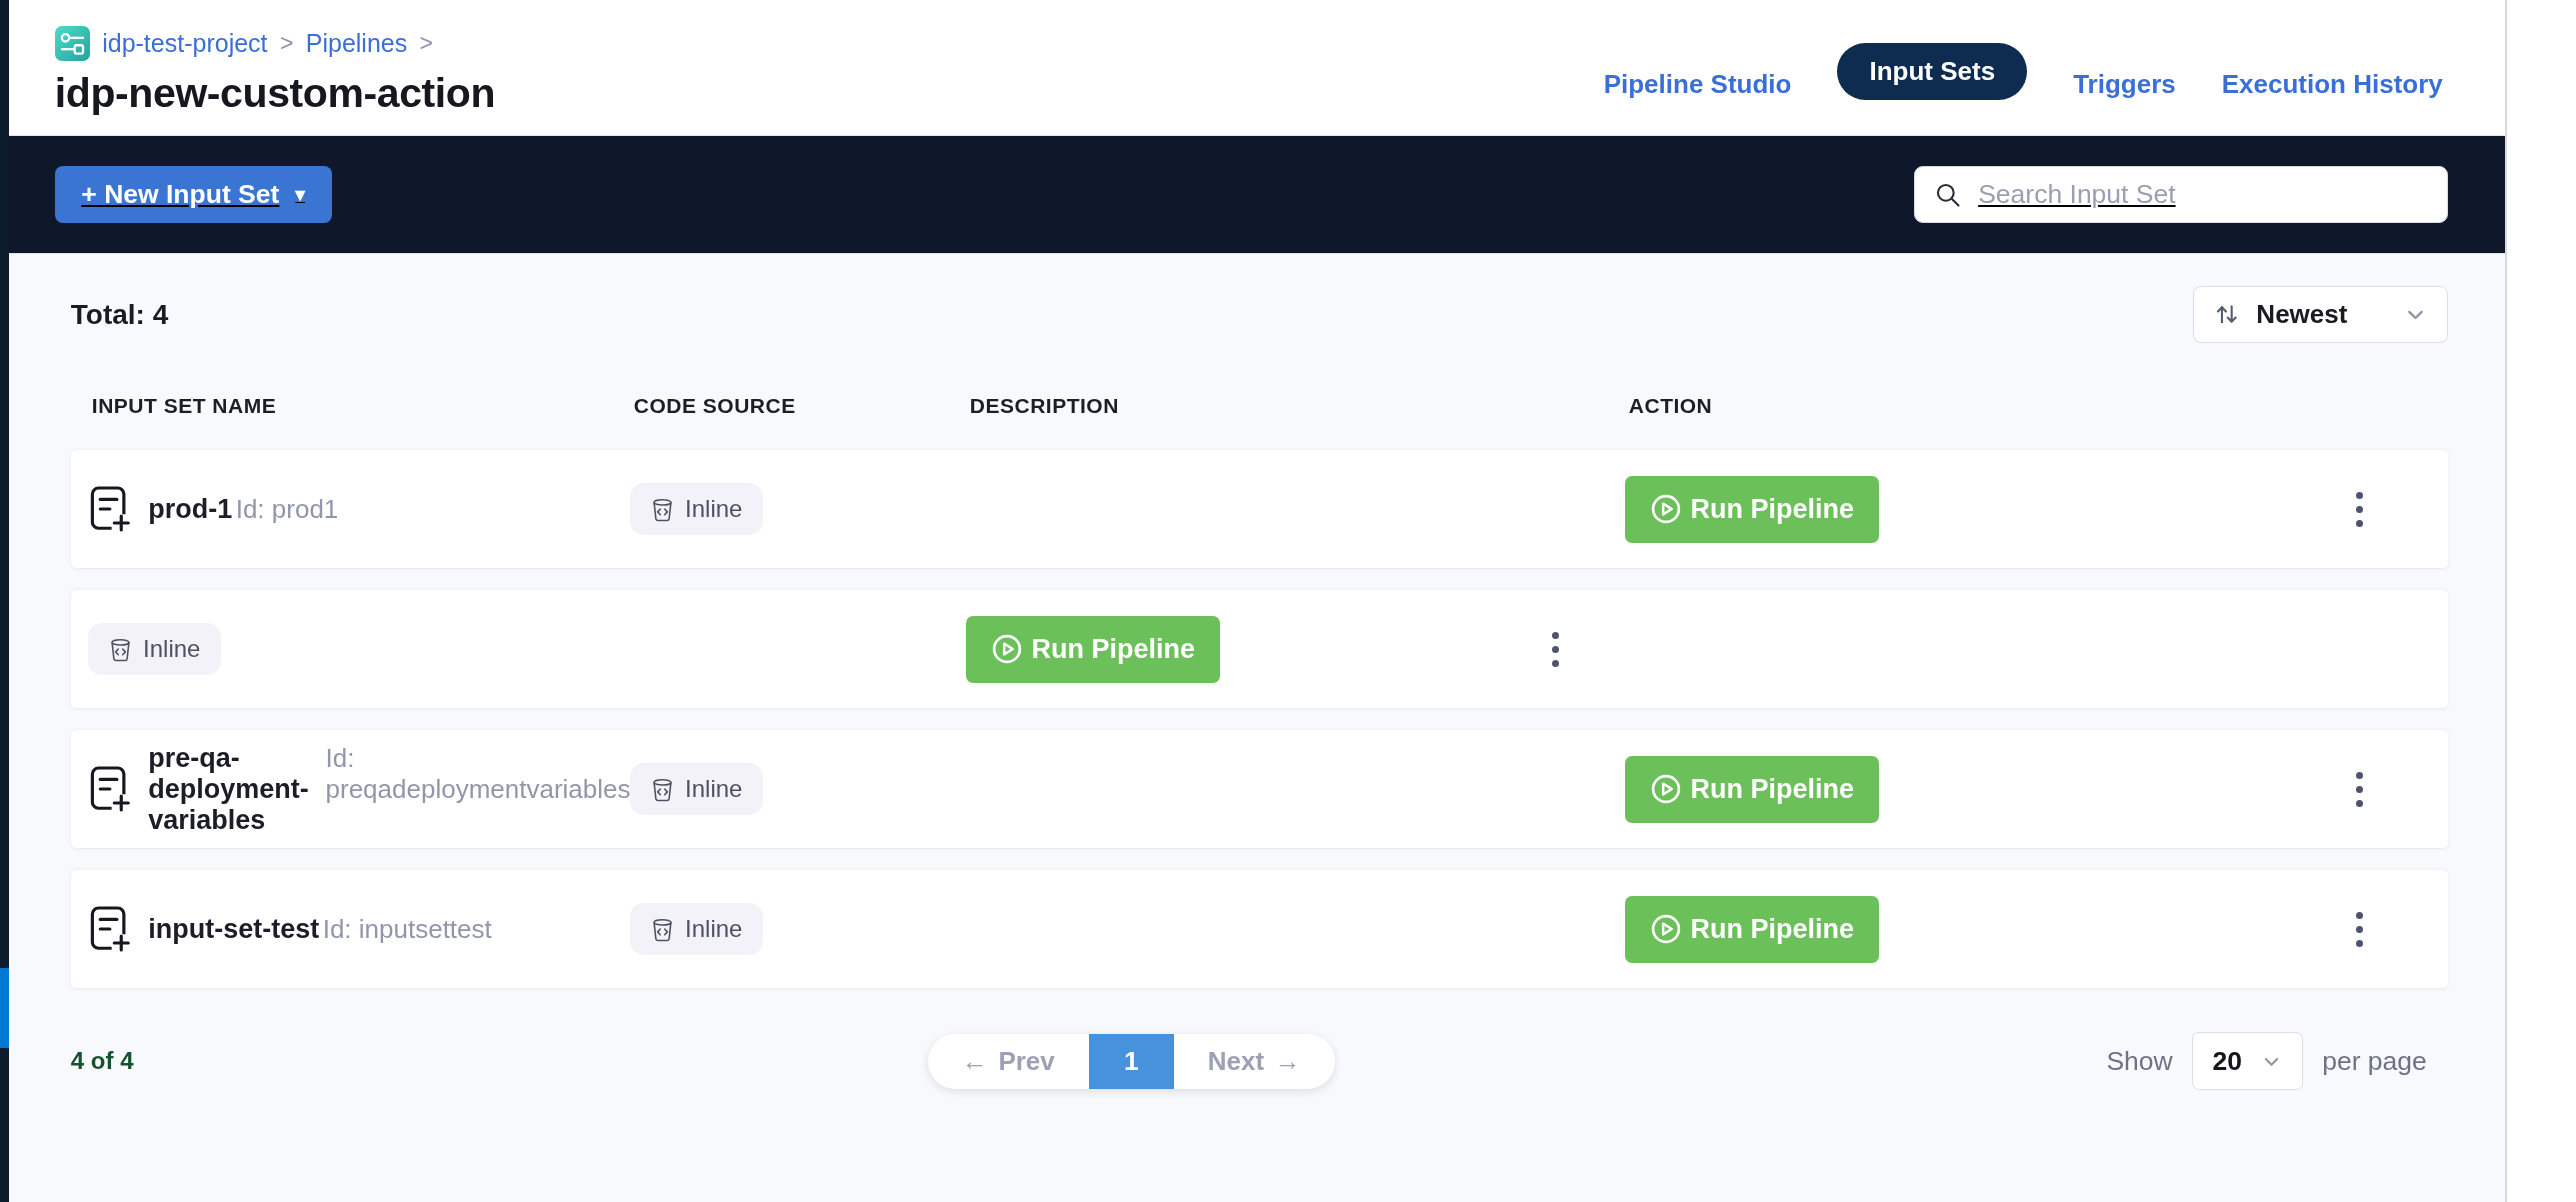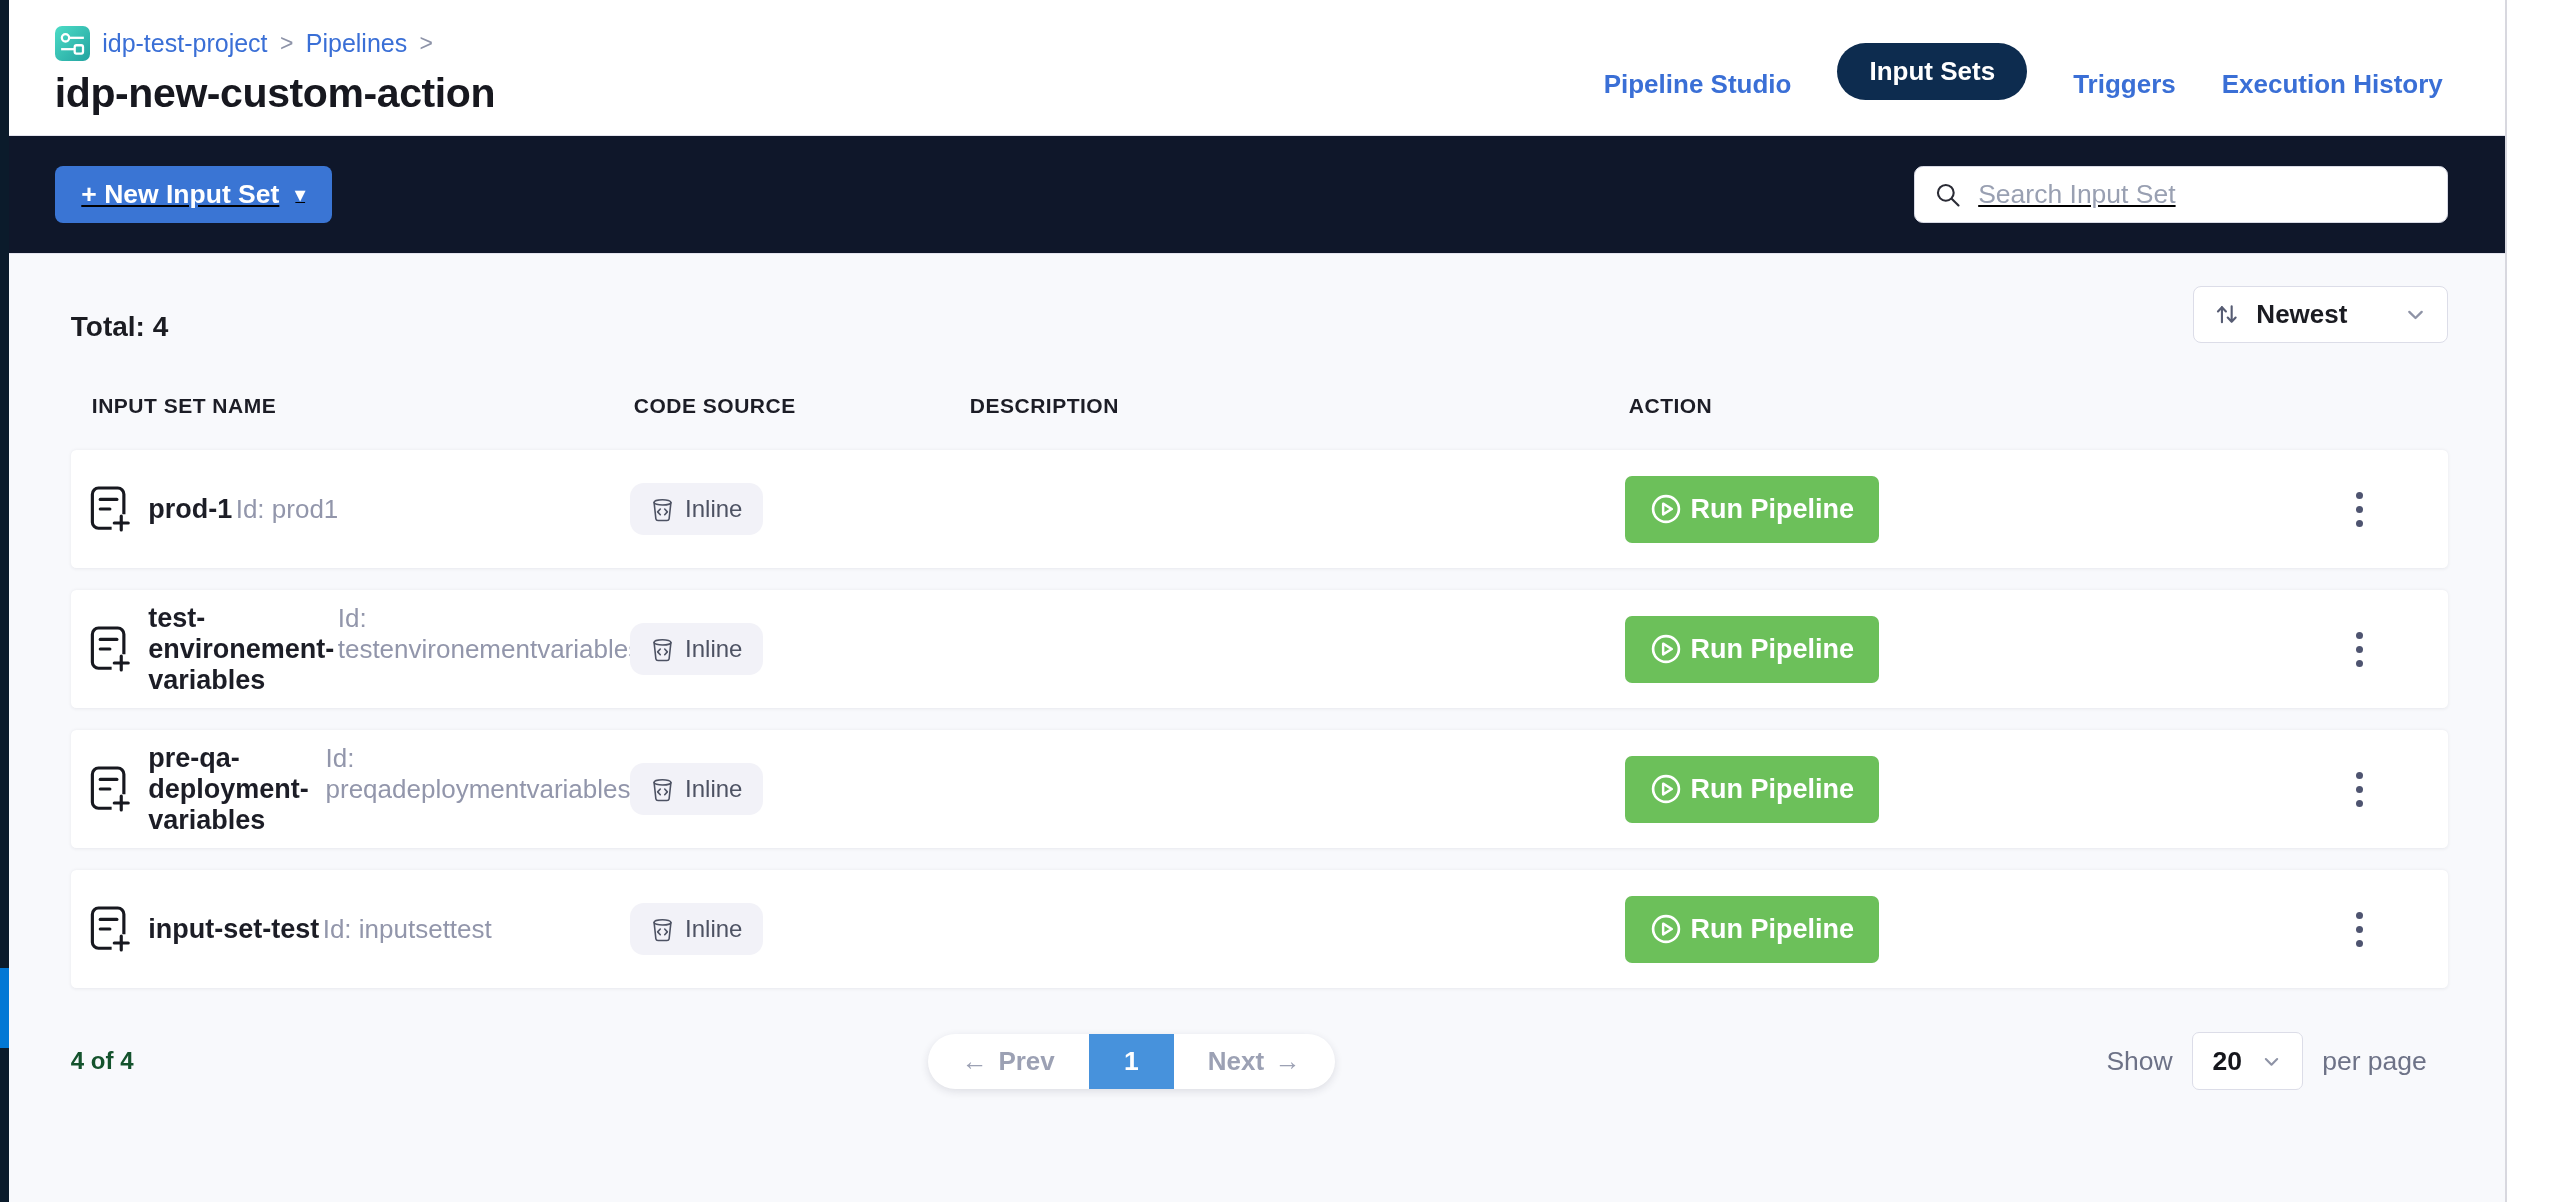--- a/index.html
+++ b/index.html
@@ -28,21 +28,21 @@
   
   .toolbar { height:118px; display:flex; justify-content:space-between; align-items:center; padding:0 57px 0 46px; border-bottom:1.8px solid #e4e4ee; background:#0f172a;text-decoration:underline; }
   .new-btn { display:inline-flex; align-items:center; gap:16px; background:#3a75d4; color:#fff; font-size:26.5px; font-weight:700; height:57px; padding:0 26.5px; border:none; border-radius:8px; cursor:pointer; font-family:inherit; }
   .new-btn .caret { font-size:19.4px; }
   .search-box { display:flex; align-items:center; gap:16px; width:534px; height:57px; border:1.8px solid #d7d9e4; border-radius:8.8px; background:#fff; padding:0 19.4px; }
   .search-box input { border:none; outline:none; flex:1; font-size:26.5px; color:#2a2b35; font-family:inherit; background:transparent; }
   .search-box input::placeholder { color:#99a0b2; }
 
   
   .content { position:relative; background:#f8f9fc; height:955px; padding:0 57px 0 62px; }
-  .totals-bar { display:flex; justify-content:space-between; align-items:flex-end; padding-top:32px; }
+  .totals-bar { display:flex; justify-content:space-between; align-items:center; padding-top:32px; }
   .total-label { font-size:28px; font-weight:700; color:#1b1c22; }
   .sort-select { display:flex; align-items:center; gap:16px; background:#fff; border:1.8px solid #dcdde8; border-radius:8px; height:57px; padding:0 19.4px; cursor:pointer; }
   .sort-select .sort-label { font-size:26px; font-weight:600; color:#1b1c22; margin-right:41px; }
 
   .grid-cols { display:grid; grid-template-columns:542px 336px 659px 1fr; align-items:center; }
   .table-head { padding:51px 17.7px 32px 21px; }
   .col-head { font-size:21px; font-weight:700; color:#1c1d26; letter-spacing:0.5px; }
 
   .row-card { background:#ffffff; border-radius:5.3px; box-shadow:0 0.9px 3.5px rgba(35,36,61,0.08); height:118px; margin-bottom:22px; padding:0 17.7px; cursor:pointer; }
   .name-cell { display:flex; align-items:center; gap:17.7px; }
@@ -197,34 +197,66 @@
         </button>
         <span class="dots-menu">
             <i></i>
             <i></i>
             <i></i>
           </span>
       </div>
     </div>
 
     <div class="grid-cols row-card">
+      <div>
+        <span class="badge">
+          <span class="icon">
+            <svg width="23" height="25" viewBox="0 0 26 28" fill="none" stroke="#4d5263" stroke-width="1.8" stroke-linecap="round" stroke-linejoin="round">
+              <ellipse cx="13" cy="6" rx="9.5" ry="3"></ellipse>
+              <path d="M3.5 6 L5.5 24.5 a2.5 2.5 0 0 0 2.5 2 h10 a2.5 2.5 0 0 0 2.5-2 L22.5 6"></path>
+              <path d="M10.5 13.5 l-3 3.2 3 3.2 M15.5 13.5 l3 3.2 -3 3.2"></path>
+            </svg>
+          </span>
+          <span class="badge-label">Inline</span>
+        </span>
+      </div>
+      <div></div>
+      <div class="action-cell">
+        <button class="run-btn">
+          <span class="icon">
+            <svg width="32" height="32" viewBox="0 0 36 36" fill="none">
+              <circle cx="18" cy="18" r="14.5" stroke="#fff" stroke-width="3"></circle>
+              <path d="M14.8 12 L24.5 18 L14.8 24 Z" stroke="#fff" stroke-width="2.8" fill="none" stroke-linejoin="round"></path>
+            </svg>
+          </span>
+          <span>Run Pipeline</span>
+        </button>
+        <span class="dots-menu">
+            <i></i>
+            <i></i>
+            <i></i>
+          </span>
+      </div>
+    </div>
+
+    <div class="grid-cols row-card">
       <div class="name-cell">
         <span class="icon">
           <svg width="42" height="50" viewBox="0 0 48 56" fill="none">
             <rect x="5" y="4" width="36" height="46" rx="7" stroke="#17181f" stroke-width="3.6"></rect>
             <line x1="14" y1="17" x2="33" y2="17" stroke="#17181f" stroke-width="3.6" stroke-linecap="round"></line>
             <line x1="14" y1="28" x2="25" y2="28" stroke="#17181f" stroke-width="3.6" stroke-linecap="round"></line>
             <rect x="27" y="34" width="21" height="21" fill="#fff"></rect>
             <line x1="30" y1="44" x2="46" y2="44" stroke="#17181f" stroke-width="3.6" stroke-linecap="round"></line>
             <line x1="38" y1="36" x2="38" y2="52" stroke="#17181f" stroke-width="3.6" stroke-linecap="round"></line>
           </svg>
         </span>
         <div class="name-stack">
-          <span class="is-name">test-environement-variables</span>
-          <span class="is-id">Id: testenvironementvariables</span>
+          <span class="is-name">pre-qa-deployment-variables</span>
+          <span class="is-id">Id: preqadeploymentvariables</span>
         </div>
       </div>
       <div>
         <span class="badge">
           <span class="icon">
             <svg width="23" height="25" viewBox="0 0 26 28" fill="none" stroke="#4d5263" stroke-width="1.8" stroke-linecap="round" stroke-linejoin="round">
               <ellipse cx="13" cy="6" rx="9.5" ry="3"></ellipse>
               <path d="M3.5 6 L5.5 24.5 a2.5 2.5 0 0 0 2.5 2 h10 a2.5 2.5 0 0 0 2.5-2 L22.5 6"></path>
               <path d="M10.5 13.5 l-3 3.2 3 3.2 M15.5 13.5 l3 3.2 -3 3.2"></path>
             </svg>
@@ -257,22 +289,22 @@
           <svg width="42" height="50" viewBox="0 0 48 56" fill="none">
             <rect x="5" y="4" width="36" height="46" rx="7" stroke="#17181f" stroke-width="3.6"></rect>
             <line x1="14" y1="17" x2="33" y2="17" stroke="#17181f" stroke-width="3.6" stroke-linecap="round"></line>
             <line x1="14" y1="28" x2="25" y2="28" stroke="#17181f" stroke-width="3.6" stroke-linecap="round"></line>
             <rect x="27" y="34" width="21" height="21" fill="#fff"></rect>
             <line x1="30" y1="44" x2="46" y2="44" stroke="#17181f" stroke-width="3.6" stroke-linecap="round"></line>
             <line x1="38" y1="36" x2="38" y2="52" stroke="#17181f" stroke-width="3.6" stroke-linecap="round"></line>
           </svg>
         </span>
         <div class="name-stack">
-          <span class="is-name">pre-qa-deployment-variables</span>
-          <span class="is-id">Id: preqadeploymentvariables</span>
+          <span class="is-name">input-set-test</span>
+          <span class="is-id">Id: inputsettest</span>
         </div>
       </div>
       <div>
         <span class="badge">
           <span class="icon">
             <svg width="23" height="25" viewBox="0 0 26 28" fill="none" stroke="#4d5263" stroke-width="1.8" stroke-linecap="round" stroke-linejoin="round">
               <ellipse cx="13" cy="6" rx="9.5" ry="3"></ellipse>
               <path d="M3.5 6 L5.5 24.5 a2.5 2.5 0 0 0 2.5 2 h10 a2.5 2.5 0 0 0 2.5-2 L22.5 6"></path>
               <path d="M10.5 13.5 l-3 3.2 3 3.2 M15.5 13.5 l3 3.2 -3 3.2"></path>
             </svg>
@@ -292,68 +324,20 @@
           <span>Run Pipeline</span>
         </button>
         <span class="dots-menu">
             <i></i>
             <i></i>
             <i></i>
           </span>
       </div>
     </div>
 
-    <div class="grid-cols row-card">
-      <div class="name-cell">
-        <span class="icon">
-          <svg width="42" height="50" viewBox="0 0 48 56" fill="none">
-            <rect x="5" y="4" width="36" height="46" rx="7" stroke="#17181f" stroke-width="3.6"></rect>
-            <line x1="14" y1="17" x2="33" y2="17" stroke="#17181f" stroke-width="3.6" stroke-linecap="round"></line>
-            <line x1="14" y1="28" x2="25" y2="28" stroke="#17181f" stroke-width="3.6" stroke-linecap="round"></line>
-            <rect x="27" y="34" width="21" height="21" fill="#fff"></rect>
-            <line x1="30" y1="44" x2="46" y2="44" stroke="#17181f" stroke-width="3.6" stroke-linecap="round"></line>
-            <line x1="38" y1="36" x2="38" y2="52" stroke="#17181f" stroke-width="3.6" stroke-linecap="round"></line>
-          </svg>
-        </span>
-        <div class="name-stack">
-          <span class="is-name">input-set-test</span>
-          <span class="is-id">Id: inputsettest</span>
-        </div>
-      </div>
-      <div>
-        <span class="badge">
-          <span class="icon">
-            <svg width="23" height="25" viewBox="0 0 26 28" fill="none" stroke="#4d5263" stroke-width="1.8" stroke-linecap="round" stroke-linejoin="round">
-              <ellipse cx="13" cy="6" rx="9.5" ry="3"></ellipse>
-              <path d="M3.5 6 L5.5 24.5 a2.5 2.5 0 0 0 2.5 2 h10 a2.5 2.5 0 0 0 2.5-2 L22.5 6"></path>
-              <path d="M10.5 13.5 l-3 3.2 3 3.2 M15.5 13.5 l3 3.2 -3 3.2"></path>
-            </svg>
-          </span>
-          <span class="badge-label">Inline</span>
-        </span>
-      </div>
-      <div></div>
-      <div class="action-cell">
-        <button class="run-btn">
-          <span class="icon">
-            <svg width="32" height="32" viewBox="0 0 36 36" fill="none">
-              <circle cx="18" cy="18" r="14.5" stroke="#fff" stroke-width="3"></circle>
-              <path d="M14.8 12 L24.5 18 L14.8 24 Z" stroke="#fff" stroke-width="2.8" fill="none" stroke-linejoin="round"></path>
-            </svg>
-          </span>
-          <span>Run Pipeline</span>
-        </button>
-        <span class="dots-menu">
-            <i></i>
-            <i></i>
-            <i></i>
-          </span>
-      </div>
-    </div>
-
     <div class="footer">
       <span class="count-label">4 of 4</span>
 
       <div class="pagination">
         <span class="page-btn">
           <span>←</span>
           <span>Prev</span>
         </span>
         <span class="page-num">1</span>
         <span class="page-btn">

